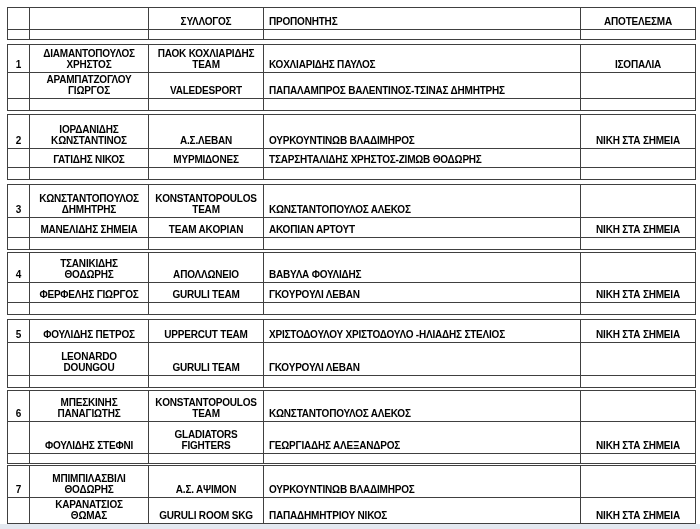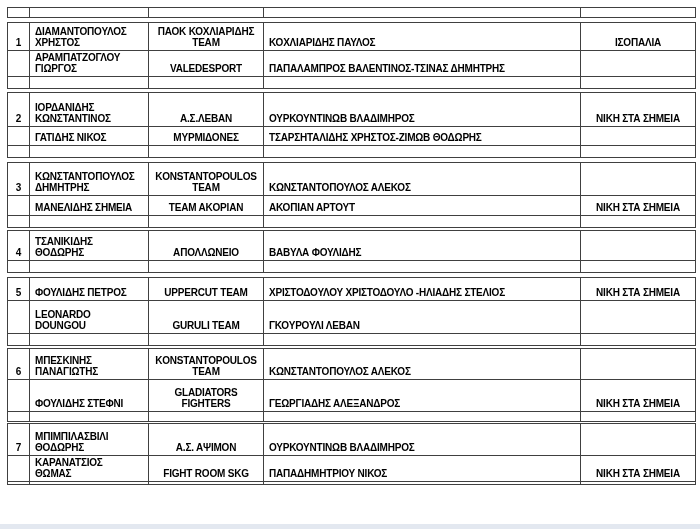--- a/index.html
+++ b/index.html
@@ -19,21 +19,21 @@
   col.c-result { width:115px; }
   td {
     border:1px solid #404040;
     vertical-align:bottom;
     font-size:10px; font-weight:bold; color:#000;
     line-height:11px; letter-spacing:-0.2px;
     padding:1px 5px 2px 5px;
     white-space:pre-line; overflow:hidden;
   }
   td.num    { text-align:center; padding-left:1px; padding-right:1px; }
-  td.name   { text-align:left; }
+  td.name   { text-align:center; }
   td.club   { text-align:center; }
   td.coach  { text-align:left; }
   td.result { text-align:center; }
   tr.spacer td { padding:0; line-height:0; font-size:0; }
   .mb4 { margin-bottom:4px; } .mb3 { margin-bottom:3px; }
   .mb2 { margin-bottom:2px; } .mb1 { margin-bottom:1px; }
   .bottom-strip {
     position:absolute; left:0; bottom:0; width:700px; height:5px;
     background:#e3e8f0;
   }
@@ -45,20 +45,27 @@
 
   <table class="block mb4">
     <colgroup>
         <col class="c-num">
         <col class="c-name">
         <col class="c-club">
         <col class="c-coach">
         <col class="c-result">
       </colgroup>
     <tbody>
+        <tr style="height:22px">
+      <td class="num"></td>
+      <td class="name"></td>
+      <td class="club">ΣΥΛΛΟΓΟΣ</td>
+      <td class="coach">ΠΡΟΠΟΝΗΤΗΣ</td>
+      <td class="result">ΑΠΟΤΕΛΕΣΜΑ</td>
+    </tr>
     <tr class="spacer" style="height:10px">
       <td></td>
           <td></td>
           <td></td>
           <td></td>
           <td></td>
     </tr>
   </tbody>
     </table>
 
@@ -177,20 +184,27 @@
       </colgroup>
     <tbody>
         <tr style="height:30px">
       <td class="num">4</td>
       <td class="name">ΤΣΑΝΙΚΙΔΗΣ
 ΘΟΔΩΡΗΣ</td>
       <td class="club">ΑΠΟΛΛΩΝΕΙΟ</td>
       <td class="coach">ΒΑΒΥΛΑ ΦΟΥΛΙΔΗΣ</td>
       <td class="result"></td>
     </tr>
+    <tr style="height:20px">
+      <td class="num"></td>
+      <td class="name">ΦΕΡΦΕΛΗΣ ΓΙΩΡΓΟΣ</td>
+      <td class="club">GURULI TEAM</td>
+      <td class="coach">ΓΚΟΥΡΟΥΛΙ ΛΕΒΑΝ</td>
+      <td class="result">ΝΙΚΗ ΣΤΑ ΣΗΜΕΙΑ</td>
+    </tr>
     <tr class="spacer" style="height:12px">
       <td></td>
           <td></td>
           <td></td>
           <td></td>
           <td></td>
     </tr>
   </tbody>
     </table>
 
@@ -278,21 +292,21 @@
       <td class="name">ΜΠΙΜΠΙΛΑΣΒΙΛΙ
 ΘΟΔΩΡΗΣ</td>
       <td class="club">Α.Σ. ΑΨΙΜΟΝ</td>
       <td class="coach">ΟΥΡΚΟΥΝΤΙΝΩΒ ΒΛΑΔΙΜΗΡΟΣ</td>
       <td class="result"></td>
     </tr>
     <tr style="height:25px">
       <td class="num"></td>
       <td class="name">ΚΑΡΑΝΑΤΣΙΟΣ
 ΘΩΜΑΣ</td>
-      <td class="club">FIGHT ROOM SKG</td>
+      <td class="club">GURULI ROOM SKG</td>
       <td class="coach">ΠΑΠΑΔΗΜΗΤΡΙΟΥ ΝΙΚΟΣ</td>
       <td class="result">ΝΙΚΗ ΣΤΑ ΣΗΜΕΙΑ</td>
     </tr>
     <tr class="spacer" style="height:3px">
       <td></td>
           <td></td>
           <td></td>
           <td></td>
           <td></td>
     </tr>

